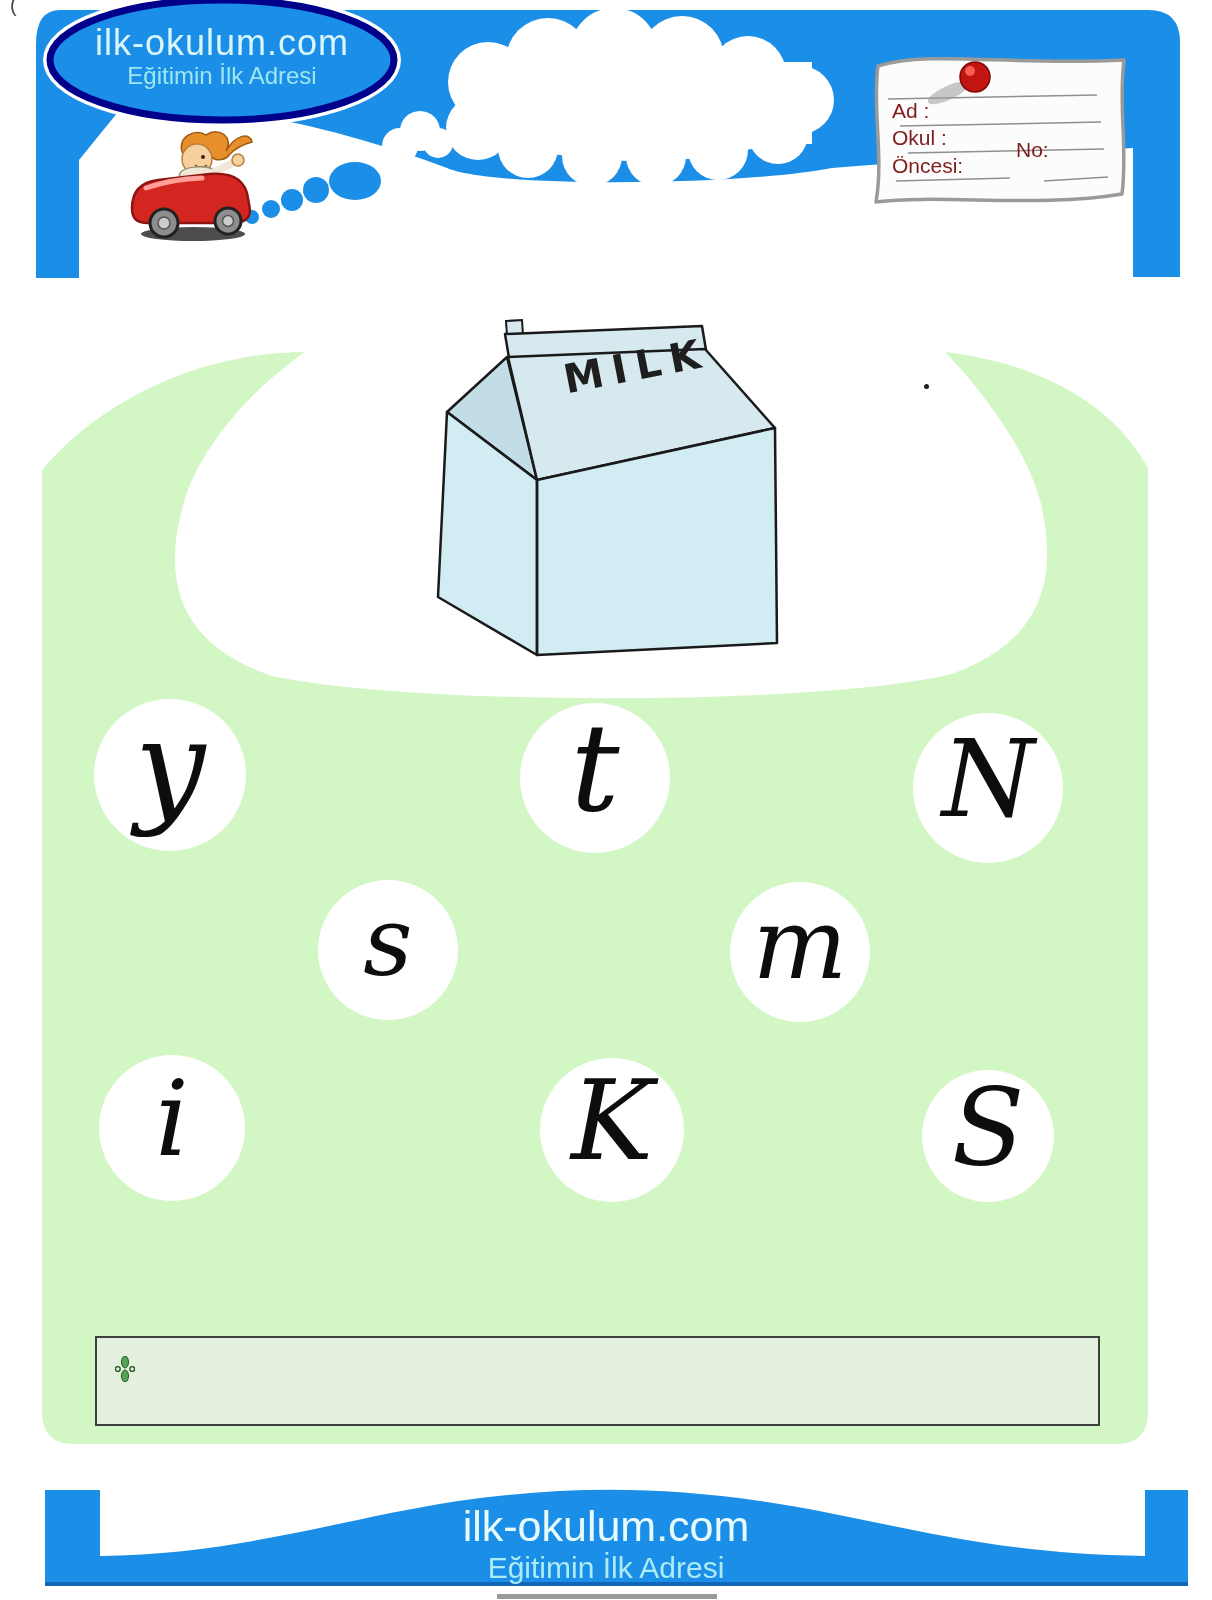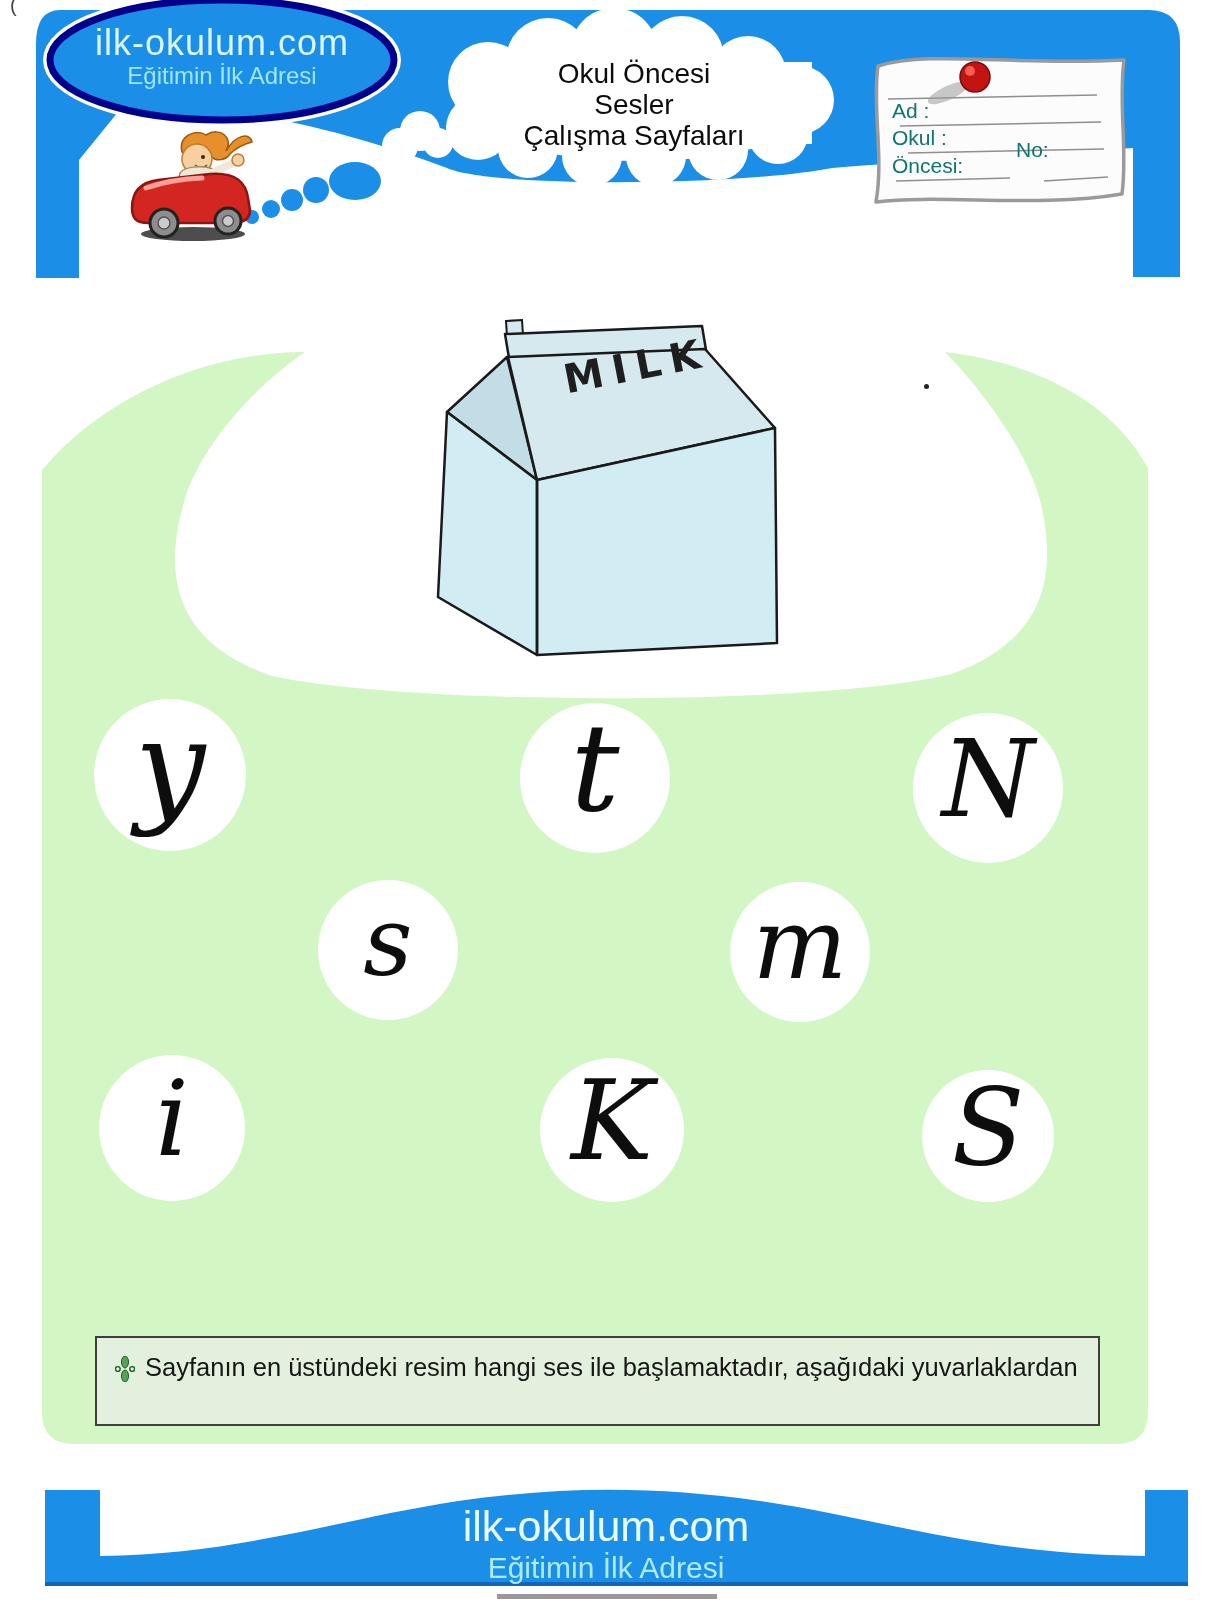--- a/index.html
+++ b/index.html
@@ -4,21 +4,21 @@
 <style>
   html,body{margin:0;padding:0;background:#ffffff;}
   .page{position:relative;width:1212px;height:1600px;background:#ffffff;overflow:hidden;
         font-family:"Liberation Sans",sans-serif;}
   svg.bg{position:absolute;left:0;top:0;width:1212px;height:1600px;}
   .abs{position:absolute;}
   .ctr{text-align:center;}
   .oval-site{left:52px;top:22px;width:340px;font-size:36px;color:#d9f6fb;letter-spacing:1px;}
   .oval-tag{left:52px;top:62px;width:340px;font-size:24px;color:#9fe7f0;}
   .cloud-text{left:458px;top:58px;width:352px;font-size:28px;line-height:31px;color:#0c0c0c;}
-  .card-label{font-size:21px;color:#0f766e;}
+  .card-label{font-size:21px;color:#7f1d1d;}
   .milk-label{left:548px;top:360px;width:180px;font-size:40px;font-weight:bold;
               letter-spacing:9px;color:#1e1e1e;font-family:"DejaVu Sans",sans-serif;
               transform:rotate(-11deg);transform-origin:left center;}
   .letter{color:#0d0d0d;font-family:"DejaVu Serif",serif;font-style:italic;line-height:1;
           transform:translate(-50%,-58%);}
   .corner-mark{left:10px;top:-6px;font-size:20px;color:#444;}
   .instruction-box{left:95px;top:1336px;width:1005px;height:90px;background:#e3f0dd;
                    border:2px solid #3f3f3f;box-sizing:border-box;display:flex;
                    align-items:flex-start;padding:13px 16px 0 18px;gap:10px;overflow:hidden;}
   .instruction-text{font-size:25.5px;line-height:33px;color:#161616;white-space:nowrap;}
@@ -209,25 +209,20 @@
       <rect x="45" y="102" width="1143" height="4" fill="#1166b8"></rect>
       <rect x="497" y="114" width="220" height="5" fill="#555555" opacity="0.6"></rect>
     </g>
   </svg>
 
   <div class="abs corner-mark">(</div>
 
   <div class="abs ctr oval-site">ilk-okulum.com</div>
   <div class="abs ctr oval-tag">Eğitimin İlk Adresi</div>
 
-  <div class="abs ctr cloud-text">
-    <span style="display:block">Okul Öncesi</span>
-    <span style="display:block">Sesler</span>
-    <span style="display:block">Çalışma Sayfaları</span>
-  </div>
 
   <div class="abs card-label" style="left:892px;top:99px">Ad :</div>
   <div class="abs card-label" style="left:892px;top:126px">Okul :</div>
   <div class="abs card-label" style="left:892px;top:154px">Öncesi:</div>
   <div class="abs card-label" style="left:1016px;top:138px">No:</div>
 
   <div class="abs ctr milk-label">MILK</div>
 
   <div class="abs stray-dot"></div>
 
@@ -241,20 +236,19 @@
   <div class="abs letter" style="left:988px;top:1136px;font-size:106px">S</div>
 
   <div class="abs instruction-box">
     <svg width="20" height="26" viewBox="0 0 20 26" style="margin-top:5px;flex:none">
       <ellipse cx="10" cy="6" rx="3.5" ry="6" fill="#57a257" stroke="#1d5c1d" stroke-width="1"></ellipse>
       <ellipse cx="10" cy="20" rx="3.5" ry="6" fill="#57a257" stroke="#1d5c1d" stroke-width="1"></ellipse>
       <circle cx="2.8" cy="13" r="2.4" fill="none" stroke="#1d5c1d" stroke-width="1.4"></circle>
       <circle cx="17.2" cy="13" r="2.4" fill="none" stroke="#1d5c1d" stroke-width="1.4"></circle>
     </svg>
     <div class="instruction-text">
-      <span style="display:block">Sayfanın en üstündeki resim hangi ses ile başlamaktadır, aşağıdaki yuvarlaklardan</span>
     </div>
   </div>
 
   <div class="abs ctr footer-site">ilk-okulum.com</div>
   <div class="abs ctr footer-tag">Eğitimin İlk Adresi</div>
 
 </div>
 
 </body></html>

